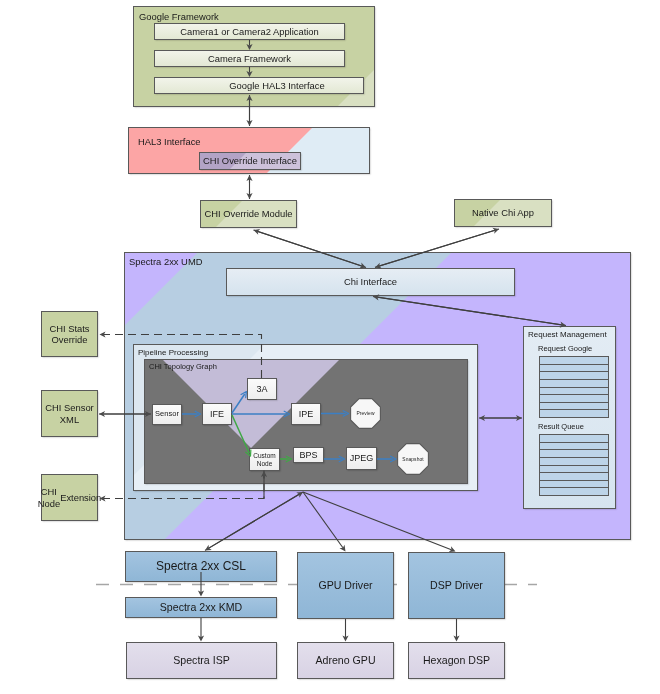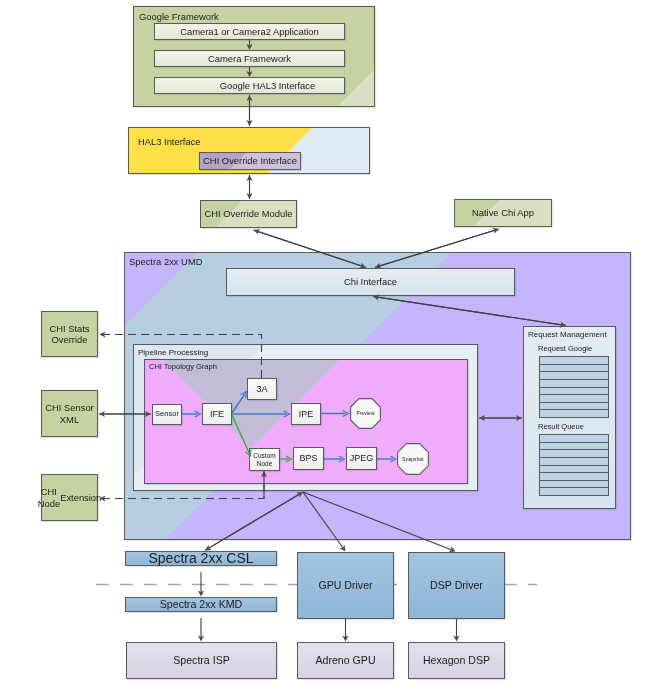--- a/index.html
+++ b/index.html
@@ -30,25 +30,25 @@
   .band > span{position:relative;z-index:1;}
   
   .corner{overflow:hidden;justify-content:center;}
   .corner::before{content:"";position:absolute;left:0;top:0;width:100%;height:100%;
      background:var(--hi);z-index:0;pointer-events:none;
      clip-path:polygon(var(--b1) 0px, 200% 0px, 200% 200%, 0px 200%, 0px var(--b1));}
   .corner > span{position:relative;z-index:1;}
 
   .f-green     {background:#c7d2a3;}
   .f-greenlite {background:linear-gradient(180deg,#f2f4ea 0%,#e3e8d4 100%);}
-  .f-halblue   {background:#fde047;}
+  .f-halblue   {background:#fca5a5;}
   .f-umd       {background:#c4b5fd;margin-left:8px;}
   .f-chiint    {background:linear-gradient(180deg,#e6edf4 0%,#d5e3ee 100%);}
   .f-pipe      {background:#dce7f0;}
-  .f-purple    {background:#f0abfc;}
+  .f-purple    {background:#737373;}
   .f-ovr       {background:#b3a3c6;}
   .f-node      {background:linear-gradient(180deg,#fbfbfb 0%,#eeeeee 100%);}
   .f-blue      {background:linear-gradient(180deg,#a3c4e0 0%,#8fb6d6 100%);}
   .f-lav       {background:linear-gradient(180deg,#e3dfec 0%,#d8d2e4 100%);}
   .f-rm        {background:linear-gradient(180deg,#e3ecf4 0%,#d6e4ef 100%);}
 
   svg.lines{position:absolute;left:0;top:0;width:660px;height:694px;pointer-events:none;overflow:visible;}
   .ttl{position:absolute;white-space:nowrap;color:#1a1a1a;}
   .queue{position:absolute;box-sizing:border-box;border:1px solid #595959;background:#bdd4e8;
          display:flex;flex-direction:column;}
@@ -84,21 +84,21 @@
 
   <div class="bx tl f-green corner shadow" style="--hi:#d9e0c2;--b1:303px;left:133px;top:6px;width:242px;height:101px;padding:4px 0 0 5px;font-size:9.4px;">
     <span>Google Framework</span>
   </div>
   <div class="bx f-greenlite shadow" style="left:154px;top:23px;width:191px;height:17px;font-size:9.4px;">
     <span>Camera1 or Camera2 Application</span>
   </div>
   <div class="bx f-greenlite shadow" style="left:154px;top:50px;width:191px;height:17px;font-size:9.4px;">
     <span>Camera Framework</span>
   </div>
-  <div class="bx f-greenlite shadow" style="left:154px;top:77px;width:191px;height:17px;font-size:9.4px;padding-left:36px;">
+  <div class="bx f-greenlite shadow" style="left:154px;top:77px;width:210px;height:17px;font-size:9.4px;padding-left:36px;">
     <span>Google HAL3 Interface</span>
   </div>
 
   <div class="bx tl f-halblue corner shadow" style="--hi:#dfecf5;--b1:183px;left:128px;top:127px;width:242px;height:47px;padding:8px 0 0 9px;font-size:9.4px;">
     <span>HAL3 Interface</span>
   </div>
   <div class="bx f-ovr corner shadow" style="--hi:#cdc1da;--b1:46px;left:199px;top:152px;width:102px;height:18px;font-size:9.4px;">
     <span>CHI Override Interface</span>
   </div>
 
@@ -133,21 +133,21 @@
   <div class="bx f-node shadow" style="left:247px;top:378px;width:30px;height:22px;font-size:9px;">
     <span>3A</span>
   </div>
   <div class="bx f-node shadow" style="left:291px;top:403px;width:30px;height:22px;font-size:9px;">
     <span>IPE</span>
   </div>
   <div class="bx f-node shadow" style="left:249px;top:448px;width:31px;height:23px;font-size:6.5px;flex-direction:column;">
     <span>Custom</span>
     <span>Node</span>
   </div>
-  <div class="bx f-node shadow" style="left:293px;top:447px;width:31px;height:23px;font-size:9px;">
+  <div class="bx f-node shadow" style="left:293px;top:447px;width:31px;height:16px;font-size:9px;">
     <span>BPS</span>
   </div>
   <div class="bx f-node shadow" style="left:346px;top:447px;width:31px;height:23px;font-size:9px;">
     <span>JPEG</span>
   </div>
 
   <div class="oct" style="left:350px;top:398px;width:31px;height:31px;">
     <svg width="31" height="31" viewBox="0 0 31 31">
         <polygon points="9.1,0.6 21.9,0.6 30.4,9.1 30.4,21.9 21.9,30.4 9.1,30.4 0.6,21.9 0.6,9.1" fill="#f7f7f7" stroke="#595959" stroke-width="1.1"></polygon>
       </svg>
@@ -192,24 +192,24 @@
   </div>
   <div class="bx f-green shadow" style="left:41px;top:390px;width:57px;height:47px;font-size:9.4px;flex-direction:column;">
     <span>CHI Sensor</span>
     <span>XML</span>
   </div>
   <div class="bx f-green shadow" style="left:41px;top:474px;width:57px;height:47px;font-size:9.4px;flex-direction:row;">
     <span>CHI Node</span>
     <span>Extension</span>
   </div>
 
-  <div class="bx f-blue shadow" style="left:125px;top:551px;width:152px;height:15px;font-size:14px;">
+  <div class="bx f-blue shadow" style="left:125px;top:551px;width:152px;height:31px;font-size:12px;">
     <span>Spectra 2xx CSL</span>
   </div>
-  <div class="bx f-blue shadow" style="left:125px;top:597px;width:152px;height:15px;font-size:10.6px;">
+  <div class="bx f-blue shadow" style="left:125px;top:597px;width:152px;height:21px;font-size:10.6px;">
     <span>Spectra 2xx KMD</span>
   </div>
   <div class="bx f-blue shadow" style="left:297px;top:552px;width:97px;height:67px;font-size:10.6px;">
     <span>GPU Driver</span>
   </div>
   <div class="bx f-lav shadow" style="left:126px;top:642px;width:151px;height:37px;font-size:10.6px;">
     <span>Spectra ISP</span>
   </div>
   <div class="bx f-blue shadow" style="left:408px;top:552px;width:97px;height:67px;font-size:10.6px;">
     <span>DSP Driver</span>

